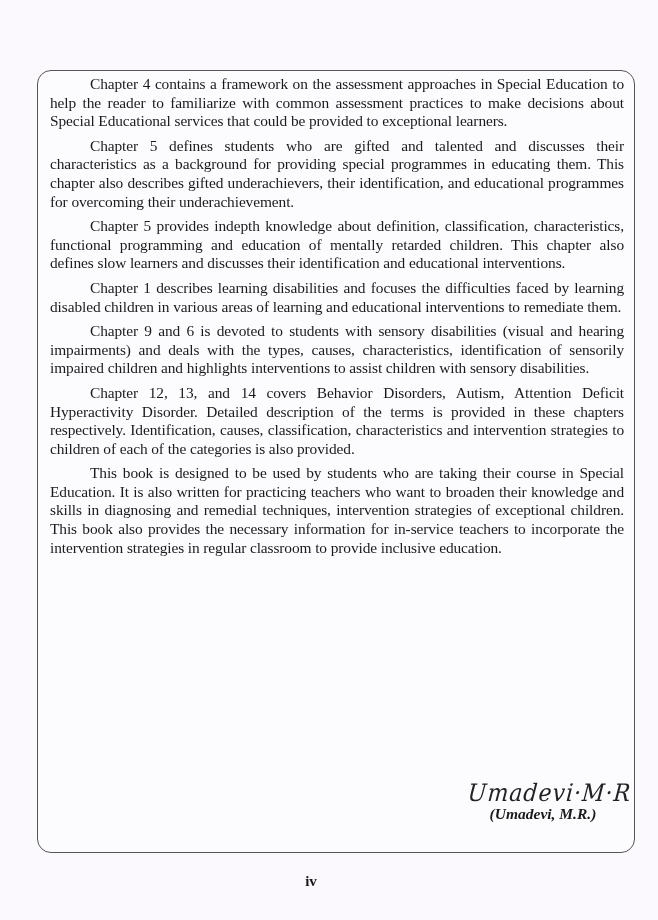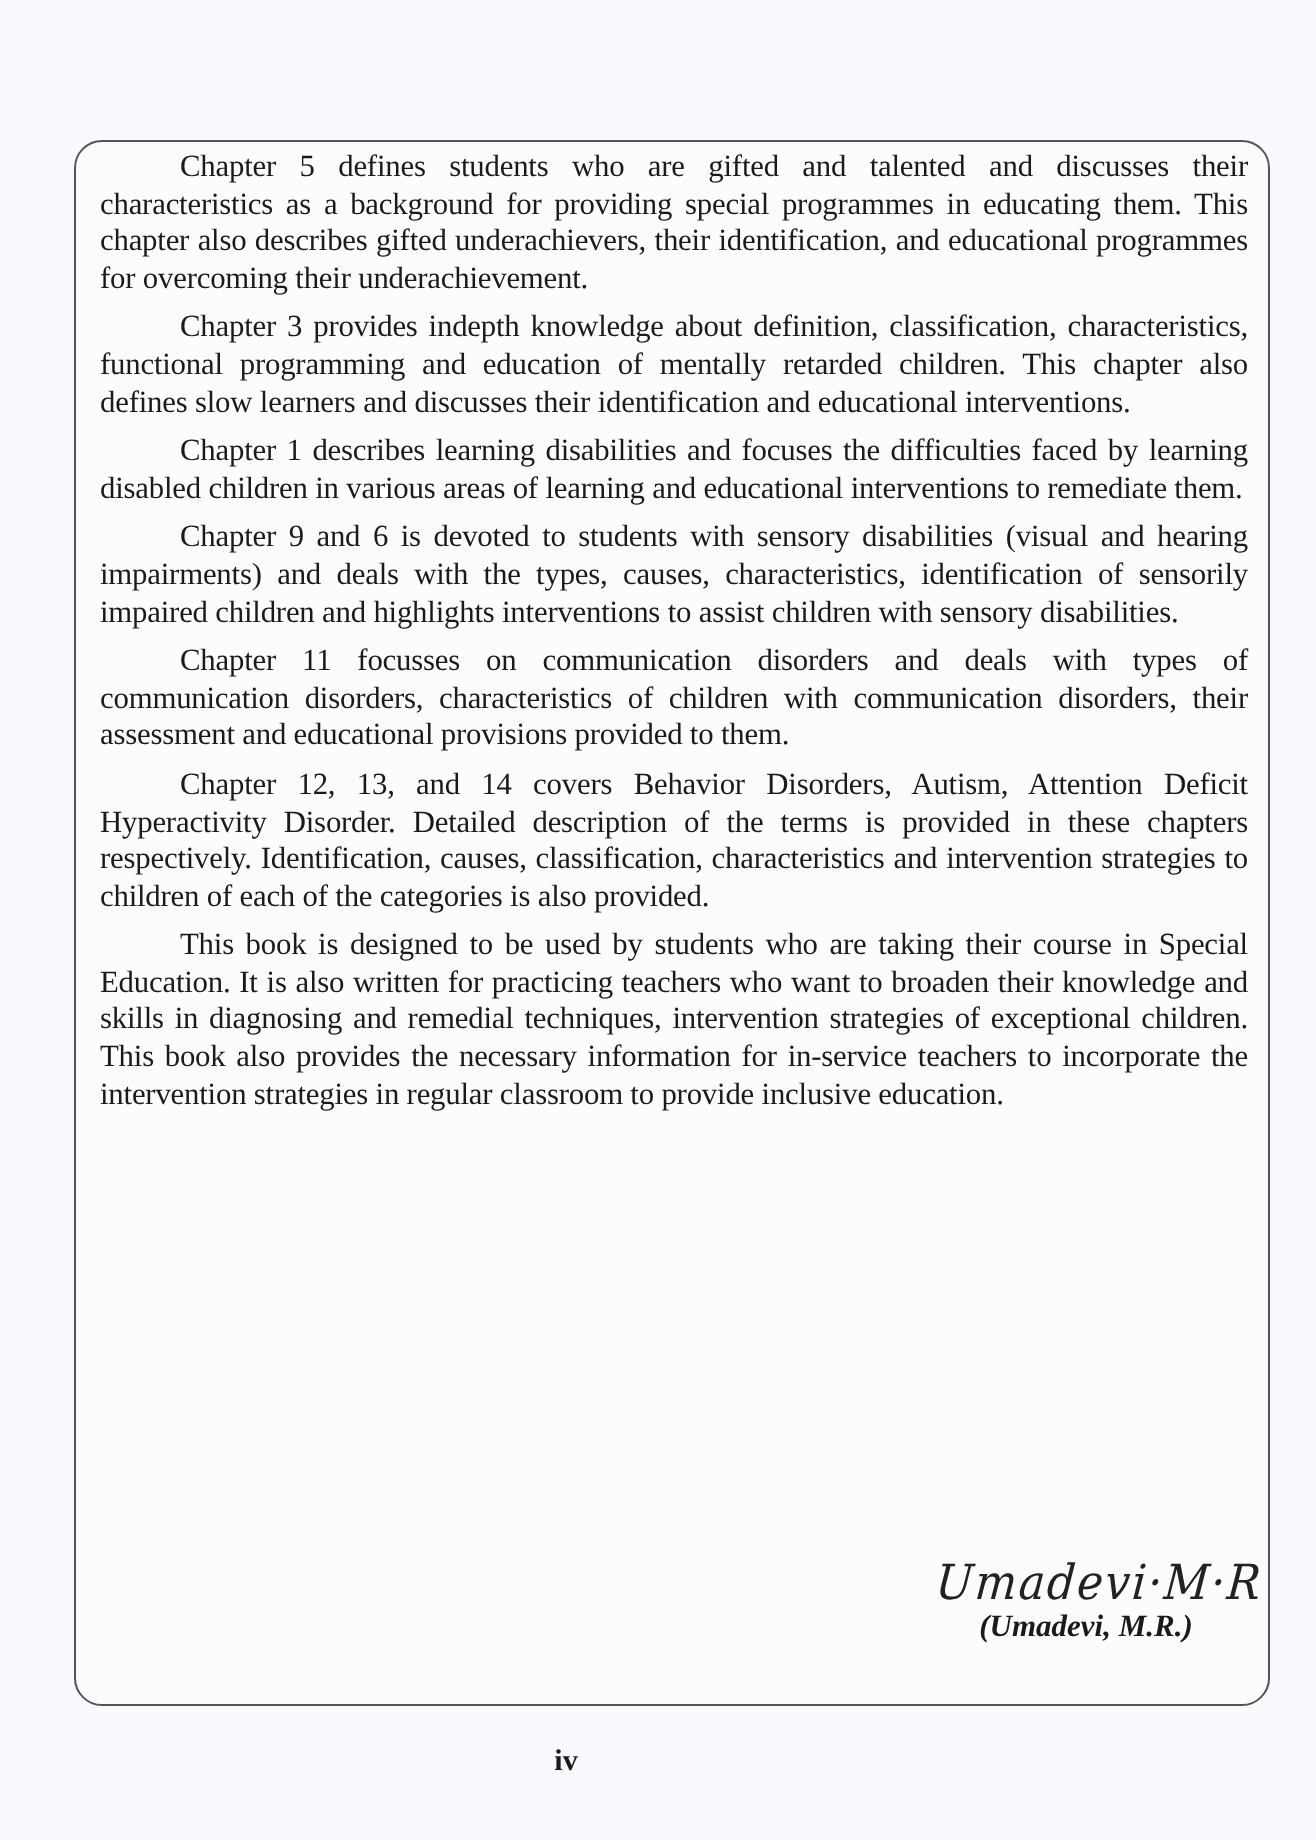--- a/index.html
+++ b/index.html
@@ -56,33 +56,34 @@
     margin-left: 20px;
     font-style: italic;
   }
   .page-number {
     position: absolute;
     left: 0; width: 566px;
     top: 873px;
     text-align: center;
     font-size: 15px;
     font-weight: bold;
+    padding-left: 28px;
   }
 </style>
 </head>
 <body>
 
 <div class="frame"></div>
 
 <div class="content">
+  <p class="para">Chapter 4 contains a framework on the assessment approaches in Special Education  to help the reader to familiarize with common assessment practices to make decisions about Special Educational services that could be provided to exceptional learners.</p>
   <p class="para">Chapter 5 defines students who are gifted and talented and discusses their characteristics as a background for providing special programmes in educating them. This chapter also describes gifted underachievers, their identification, and educational programmes for overcoming their underachievement.</p>
-  <p class="para">Chapter 3 provides indepth knowledge about definition, classification, characteristics, functional programming and education of mentally retarded children. This chapter also defines slow learners and discusses their identification and educational interventions.</p>
+  <p class="para">Chapter 5 provides indepth knowledge about definition, classification, characteristics, functional programming and education of mentally retarded children. This chapter also defines slow learners and discusses their identification and educational interventions.</p>
   <p class="para">Chapter 1 describes learning disabilities and focuses the difficulties faced by learning disabled children in various areas of learning and educational interventions to remediate them.</p>
   <p class="para">Chapter 9 and 6 is devoted to students with sensory disabilities (visual and hearing impairments) and deals with the types, causes, characteristics, identification of sensorily impaired  children and highlights interventions to assist children with sensory disabilities.</p>
-  <p class="para">Chapter 11 focusses on communication disorders and deals with types of communication disorders, characteristics of children with communication disorders, their assessment and educational provisions provided to them.</p>
   <p class="para">Chapter 12, 13, and 14 covers Behavior Disorders, Autism, Attention Deficit Hyperactivity Disorder.  Detailed description of the terms is provided in these chapters respectively. Identification, causes, classification, characteristics and intervention strategies to children of each of the categories is also provided.</p>
   <p class="para">This book is designed to be used by students who are taking their course in Special Education. It is also written for practicing teachers who want to broaden their knowledge and skills in diagnosing and remedial techniques, intervention strategies of exceptional children. This book also provides the necessary information for in-service teachers to incorporate the intervention strategies in regular classroom to provide inclusive education.</p>
 </div>
 
 <div class="sig-block">
   <div class="signature">Umadevi·M·R</div>
   <div class="author">(Umadevi, M.R.)</div>
 </div>
 
 <div class="page-number">iv</div>

